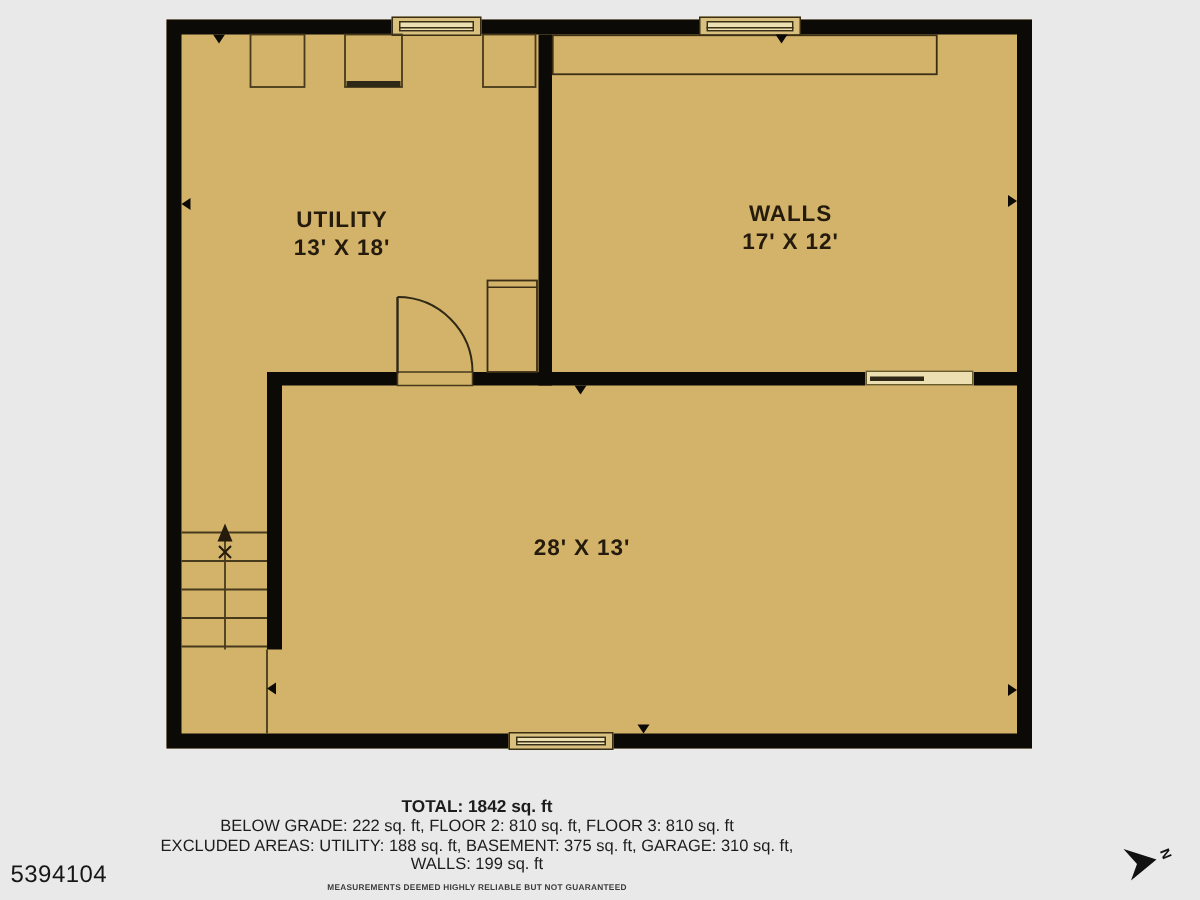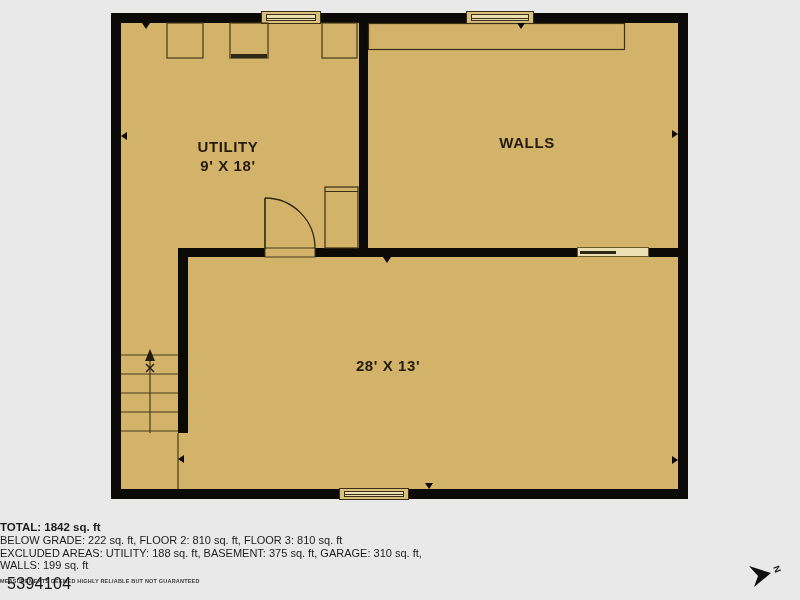--- a/index.html
+++ b/index.html
@@ -42,21 +42,21 @@
   }
 
   svg.overlay{position:absolute;left:0;top:0;z-index:5;pointer-events:none;}
 
   .room-label{
     position:absolute;z-index:6;width:180px;text-align:center;
     color:#241b0c;font-size:15px;line-height:19px;font-weight:700;
     letter-spacing:.6px;
   }
   .footer{
-    position:absolute;left:0;top:521px;width:636px;text-align:left;
+    position:absolute;left:0;top:532px;width:636px;text-align:center;
     color:#1c1c1c;z-index:6;
   }
   .footer .total{font-size:11.5px;font-weight:700;line-height:13px;}
   .footer .line{font-size:11px;line-height:12.5px;}
   .footer .disclaimer{
     margin-top:6px;font-size:5.5px;font-weight:700;color:#3b3b3b;
     letter-spacing:.2px;
   }
   .listing-id{
     position:absolute;left:7px;top:575px;font-size:16px;color:#161616;
@@ -137,24 +137,25 @@
     </g>
 
     <g>
       <polygon points="749,566 771,573 754,587 758,576" fill="#111"></polygon>
       <text x="774" y="572" font-size="9" font-weight="700" fill="#111" transform="rotate(68 777 569)">N</text>
     </g>
   </svg>
 
   <div class="room-label" style="left:138px;top:137px;">
     <div>UTILITY</div>
-    <div>9' X 18'</div>
+    <div>13' X 18'</div>
   </div>
   <div class="room-label" style="left:437px;top:133px;">
     <div>WALLS</div>
+    <div>17' X 12'</div>
   </div>
   <div class="room-label" style="left:298px;top:356px;">
     <div>28' X 13'</div>
   </div>
 
   <div class="footer">
     <div class="total">TOTAL: 1842 sq. ft</div>
     <div class="line">BELOW GRADE: 222 sq. ft, FLOOR 2: 810 sq. ft, FLOOR 3: 810 sq. ft</div>
     <div class="line">EXCLUDED AREAS: UTILITY: 188 sq. ft, BASEMENT: 375 sq. ft, GARAGE: 310 sq. ft,</div>
     <div class="line">WALLS: 199 sq. ft</div>

